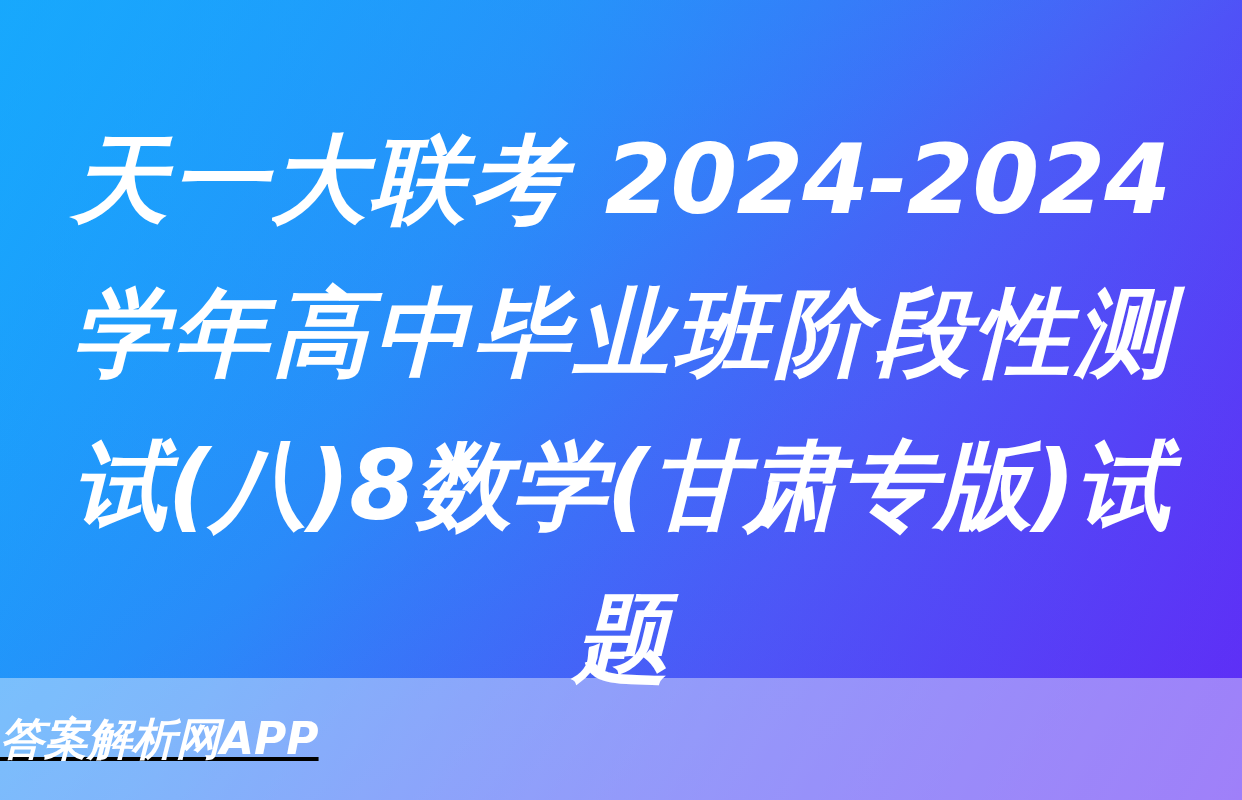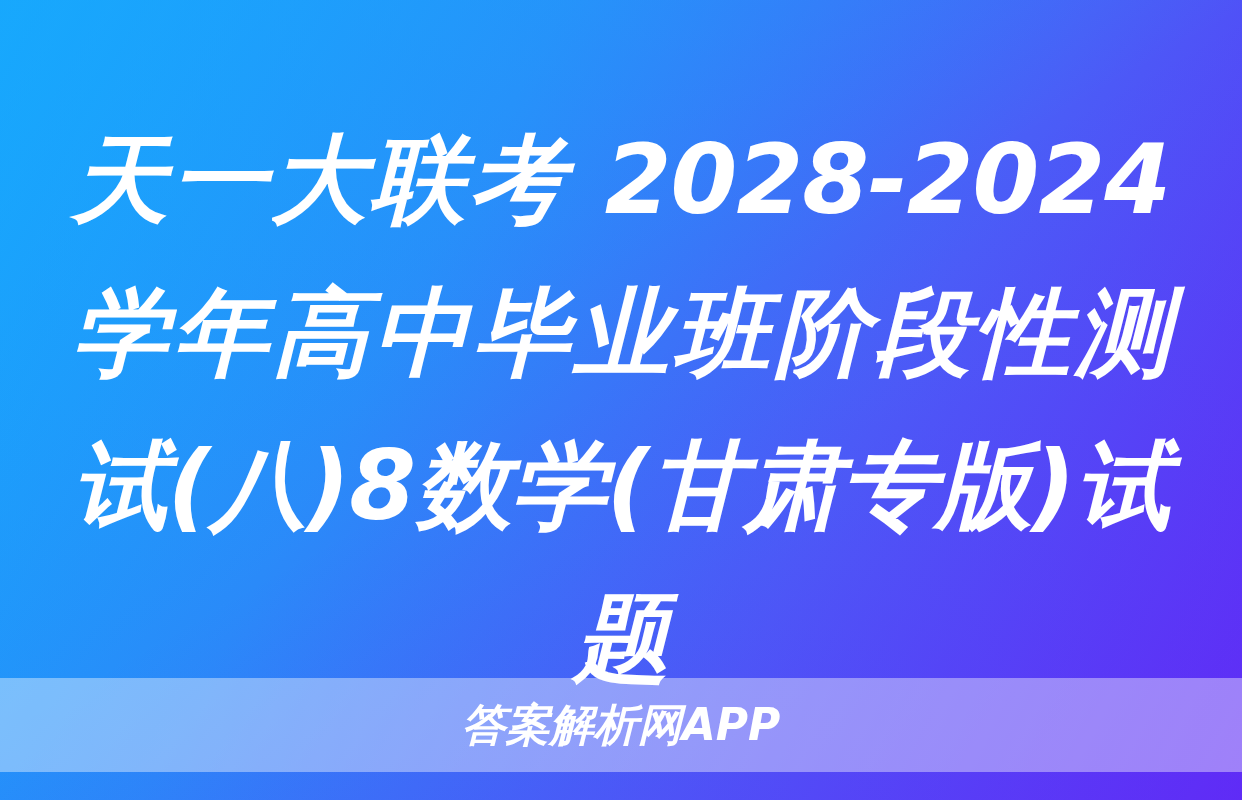--- a/index.html
+++ b/index.html
@@ -46,45 +46,45 @@
     text-align: justify;
     text-align-last: center;
     font-family: "DejaVu Sans", "Liberation Sans", sans-serif;
   }
 
   .watermark-band {
     position: absolute;
     left: 0;
     right: 0;
     top: 678px;
-    height: 94px;
+    height: 122px;
     background: rgba(255, 255, 255, 0.40);
     display: flex;
     align-items: center;
-    justify-content: center;
+    text-decoration: underline;
   }
 
   .watermark-text {
     color: #ffffff;
     font-size: 44px;
     font-weight: 700;
     font-style: italic;
     letter-spacing: 0px;
     font-family: "DejaVu Sans", "Liberation Sans", sans-serif;
     white-space: nowrap;
   }
 </style>
 </head>
 <body>
 
 <div id="poster">
 
   <div class="grad-overlay"></div>
 
   <div class="title-block">
-    <span class="title-text">天一大联考 2028-2024学年高中毕业班阶段性测试(八)8数学(甘肃专版)试题</span>
+    <span class="title-text">天一大联考 2024-2024学年高中毕业班阶段性测试(八)8数学(甘肃专版)试题</span>
   </div>
 
   <div class="watermark-band">
     <span class="watermark-text">答案解析网APP</span>
   </div>
 
 </div>
 
 </body></html>

